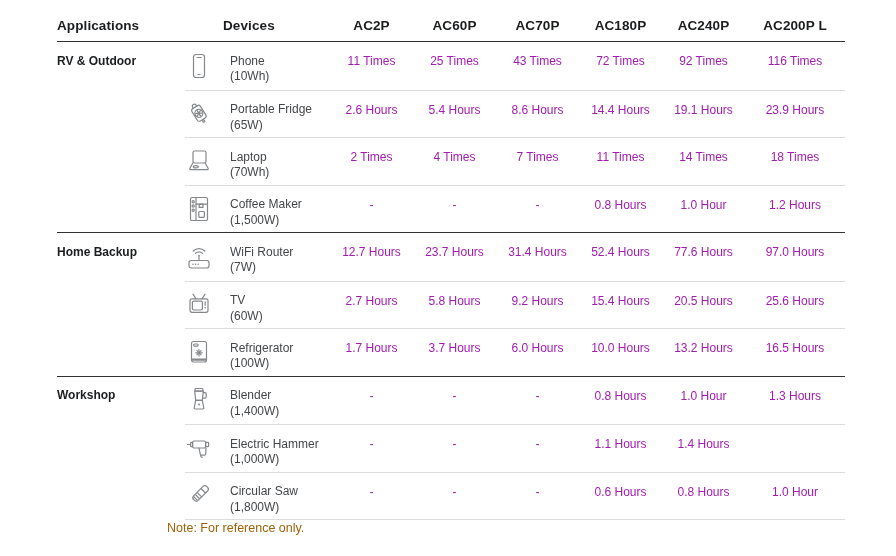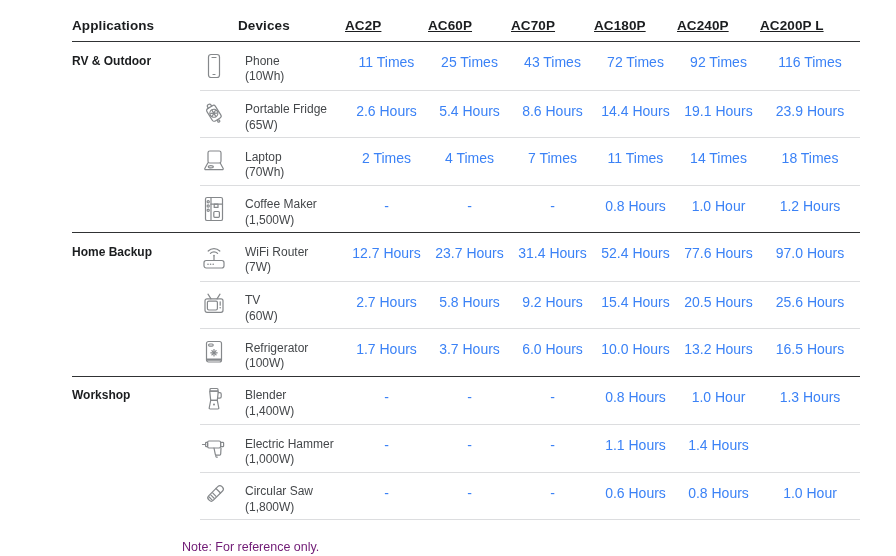--- a/index.html
+++ b/index.html
@@ -5,40 +5,40 @@
   html, body { margin: 0; padding: 0; }
   body {
     width: 896px; height: 556px;
     background: #ffffff;
     font-family: "Liberation Sans", sans-serif;
     overflow: hidden;
     position: relative;
   }
   .table-wrap {
     position: absolute;
-    left: 72px; top: 0;
+    left: 57px; top: 0;
     width: 788px;
   }
   .header-row {
     display: grid;
     grid-template-columns: 128px 145px 83px 83px 83px 83px 83px 100px;
     height: 41px;
     align-items: end;
     padding-bottom: 8px;
     box-sizing: border-box;
   }
   .h-cell {
     font-weight: 700;
     font-size: 13.5px;
     color: #1b1d1f;
     letter-spacing: 0.1px;
     white-space: nowrap;
   }
   .h-dev { padding-left: 38px; }
-  .h-val { text-align: left; text-decoration: underline; }
+  .h-val { text-align: center; }
   .section {
     display: flex;
     border-top: 1.5px solid #303234;
   }
   .section-label {
     flex: 0 0 128px;
     width: 128px;
     font-weight: 700;
     font-size: 12px;
     color: #1b1d1f;
@@ -66,29 +66,29 @@
     padding-top: 11.5px;
     box-sizing: border-box;
     font-size: 12px;
     line-height: 15.5px;
     color: #44474a;
     white-space: nowrap;
   }
   .cell-val {
     padding-top: 12px;
     box-sizing: border-box;
-    font-size: 14px;
-    color: #3b82f6;
+    font-size: 12px;
+    color: #a21caf;
     text-align: center;
     white-space: nowrap;
   }
   .note {
-    margin: 20px 0 0 110px;
+    margin: 1px 0 0 110px;
     font-size: 12.5px;
-    color: #701a75;
+    color: #a16207;
   }
 </style>
 </head>
 <body>
 
 <div class="table-wrap">
 
   <div class="header-row">
     <div class="h-cell">Applications</div>
     <div class="h-cell h-dev">Devices</div>

